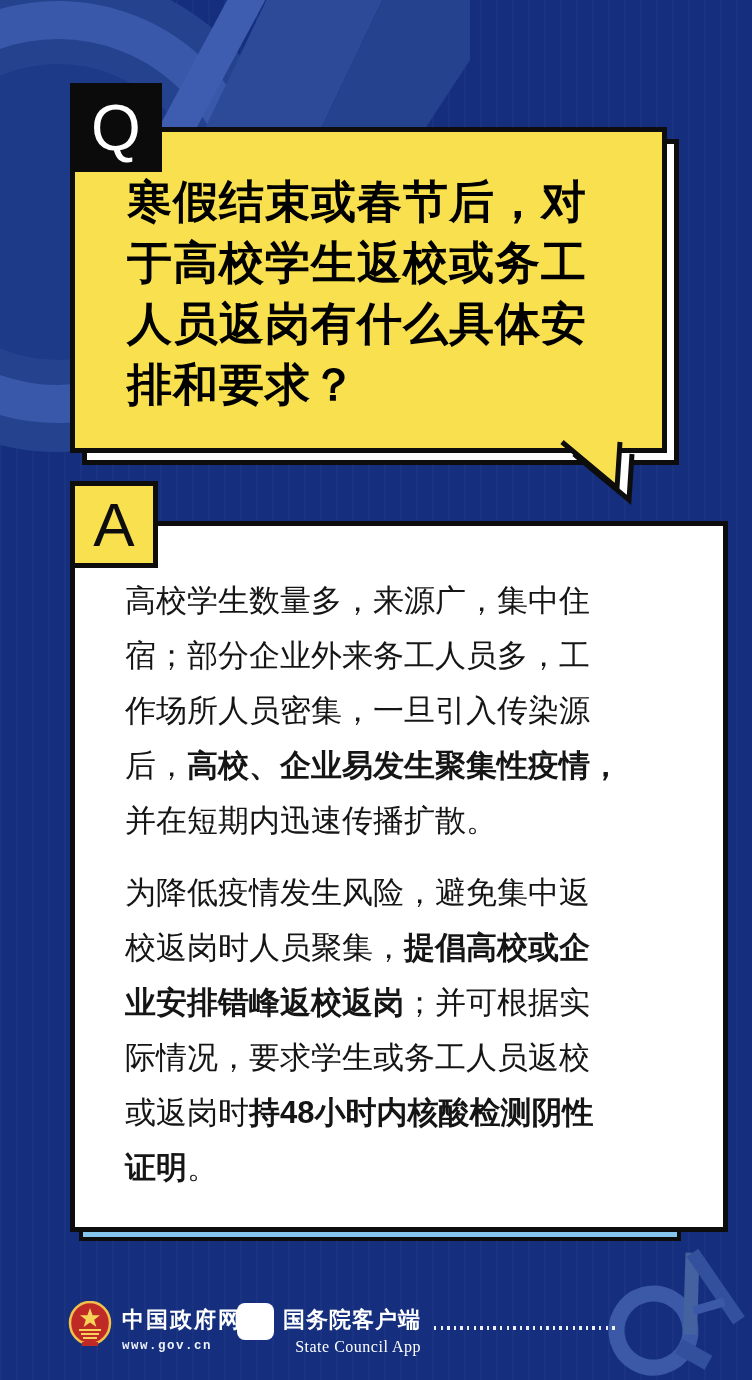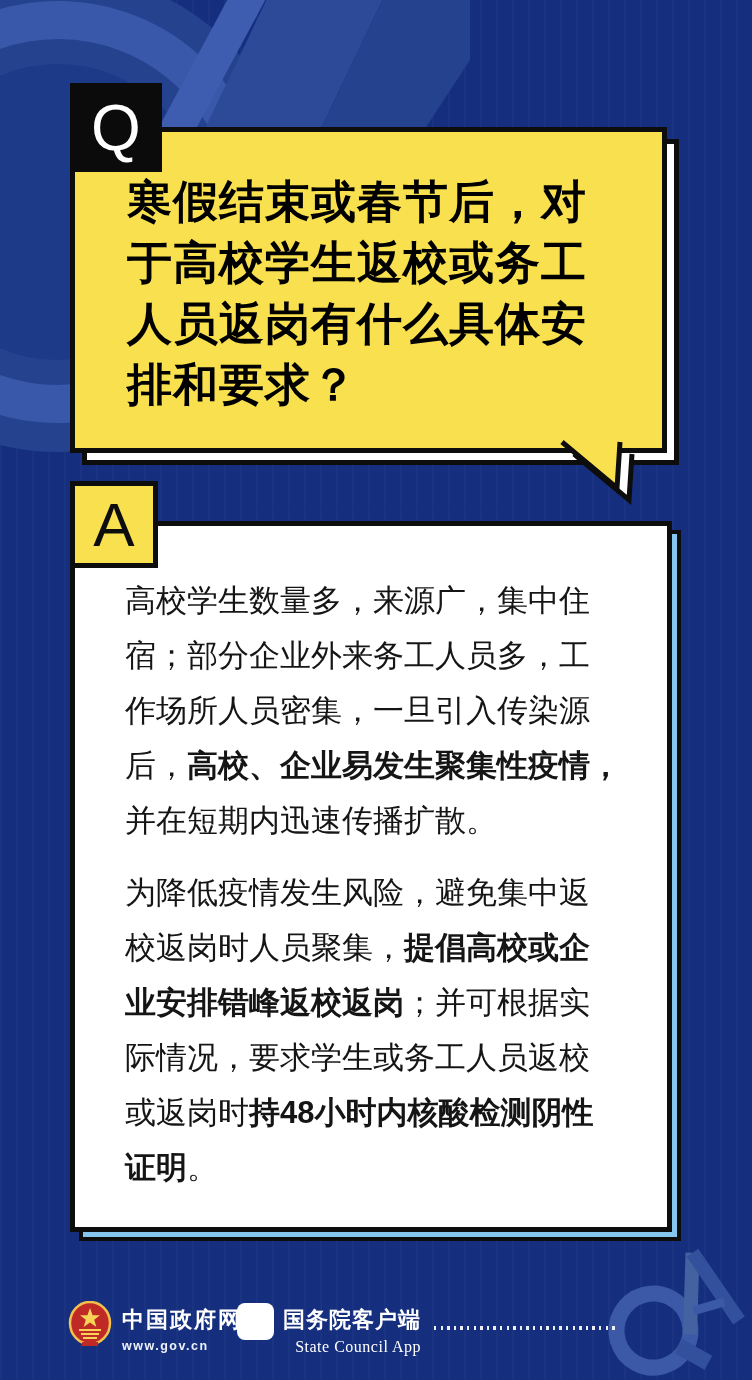--- a/index.html
+++ b/index.html
@@ -39,21 +39,21 @@
     background:#0b0b0b; z-index:5; display:flex; align-items:center; justify-content:center;
   }
   .q-badge span{ color:#ffffff; font-size:64px; font-weight:400; line-height:1; }
 
   
   .a-blue-shadow{
     position:absolute; left:79px; top:530px; width:602px; height:711px;
     background:#85c6ee; border:4px solid #0d0d0d; box-sizing:border-box; z-index:2;
   }
   .a-box{
-    position:absolute; left:70px; top:521px; width:602px; height:711px;
+    position:absolute; left:70px; top:521px; width:658px; height:711px;
     background:#ffffff; border:5px solid #0d0d0d; box-sizing:border-box; z-index:4;
     padding:47px 28px 0 50px;
   }
   .a-para{
     margin:0 0 17px 0;
     font-size:31px; line-height:55px; color:#151515;
     white-space:pre-line; letter-spacing:0px;
   }
   .a-para .b{ font-weight:700; }
   .a-badge{
@@ -61,21 +61,21 @@
     background:#f8e04e; border:5px solid #0d0d0d; box-sizing:border-box; z-index:6;
     display:flex; align-items:center; justify-content:center;
   }
   .a-badge span{ color:#0d0d0d; font-size:62px; font-weight:400; line-height:1; }
 
   
   .footer{ position:absolute; left:16px; bottom:0; width:692px; height:90px; z-index:3; }
   .emblem{ position:absolute; left:52px; top:11px; }
   .gov-block{ position:absolute; left:106px; top:15px; color:#ffffff; }
   .gov-name{ font-size:22px; font-weight:700; letter-spacing:2px; }
-  .gov-url{ font-size:12.5px; font-weight:700; letter-spacing:1.5px; margin-top:4px; color:#eef2fb; }
+  .gov-url{ font-size:12.5px; font-weight:700; letter-spacing:1.5px; margin-top:4px; color:#eef2fb;font-family:Liberation Mono, monospace; }
   .app-icon{
     position:absolute; left:221px; top:13px; width:37px; height:37px;
     background:#ffffff; border-radius:8px; text-align:center; overflow:hidden;
   }
   .app-icon-title{ color:#2456a8; font-size:10px; font-weight:700; margin-top:6px; letter-spacing:0.5px;padding-left:38px;}
   .app-icon-caption{ color:#2456a8; font-size:5px; transform:scale(0.8); margin-top:1px; white-space:nowrap;}
   .app-icon-rows{ margin:2px auto 0; width:22px; height:7px;
     background:repeating-linear-gradient(0deg,#9db8dd 0 1.5px, transparent 1.5px 3.5px); }
   .app-block{ position:absolute; left:267px; top:15px; color:#ffffff;text-align:right; }
   .app-name{ font-size:22px; font-weight:700; letter-spacing:1px; }

